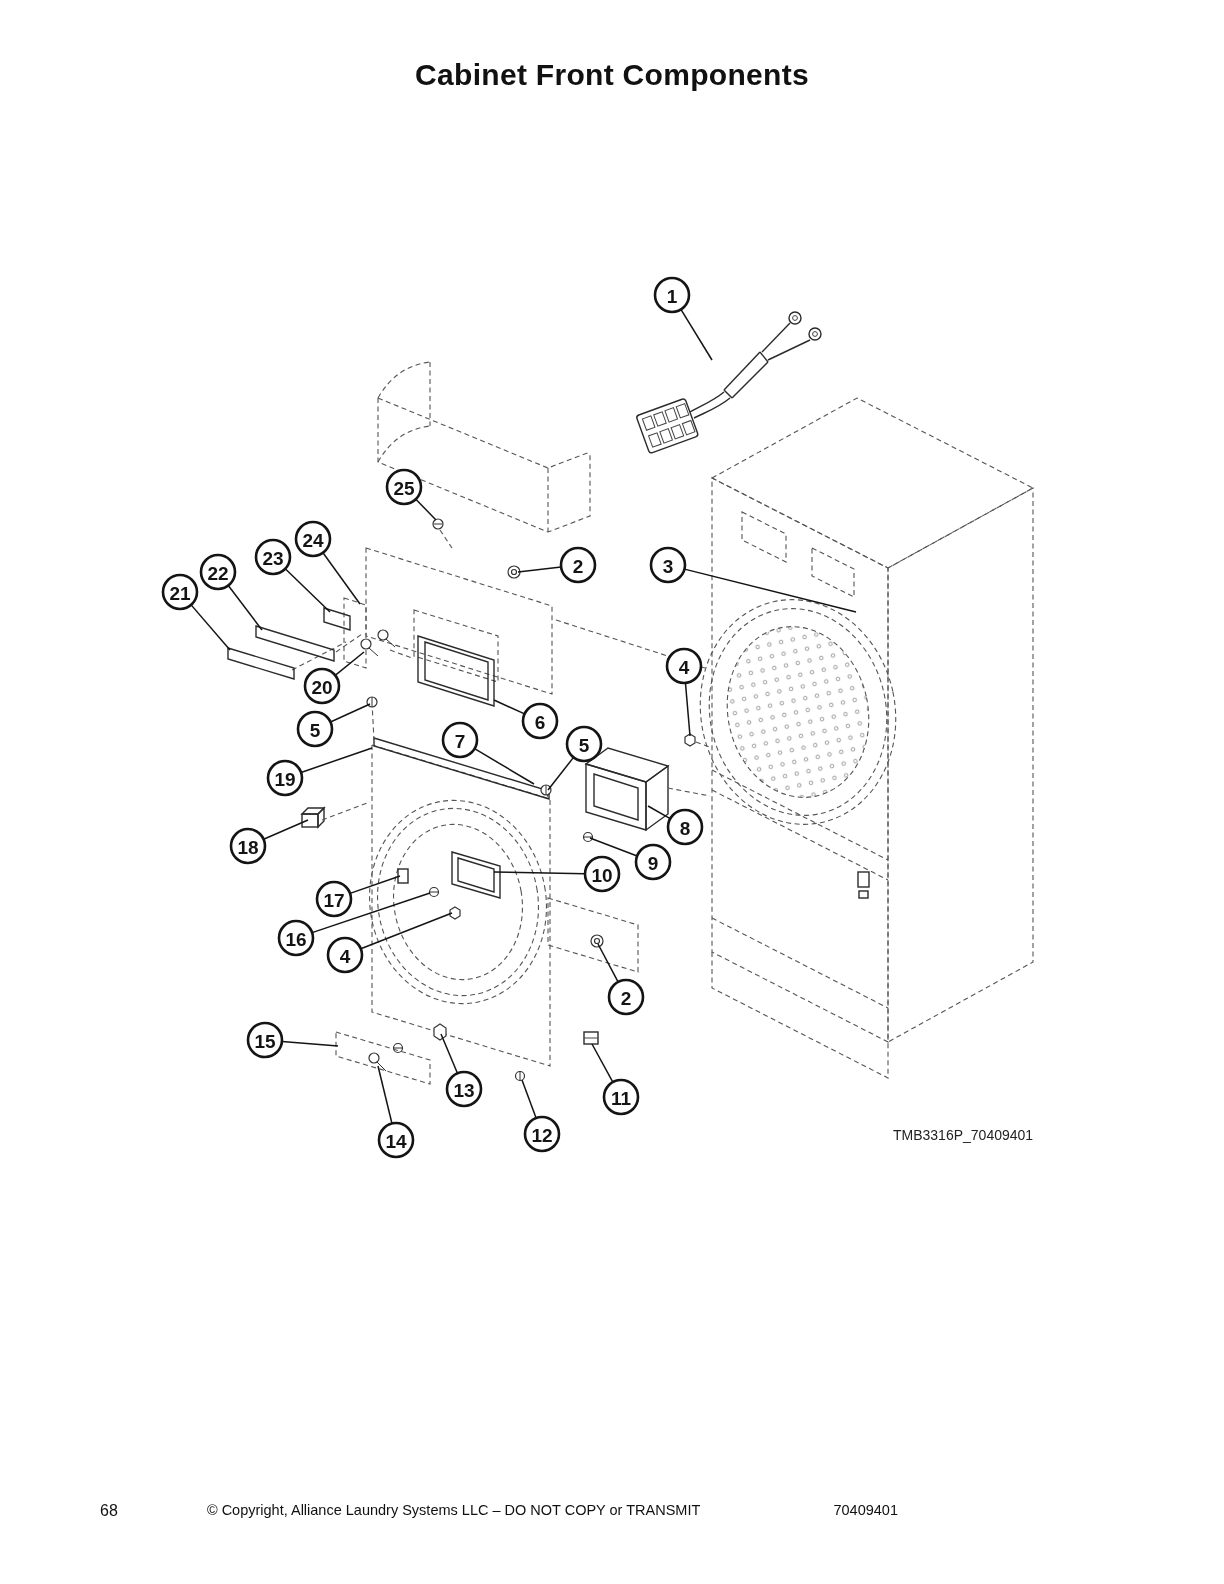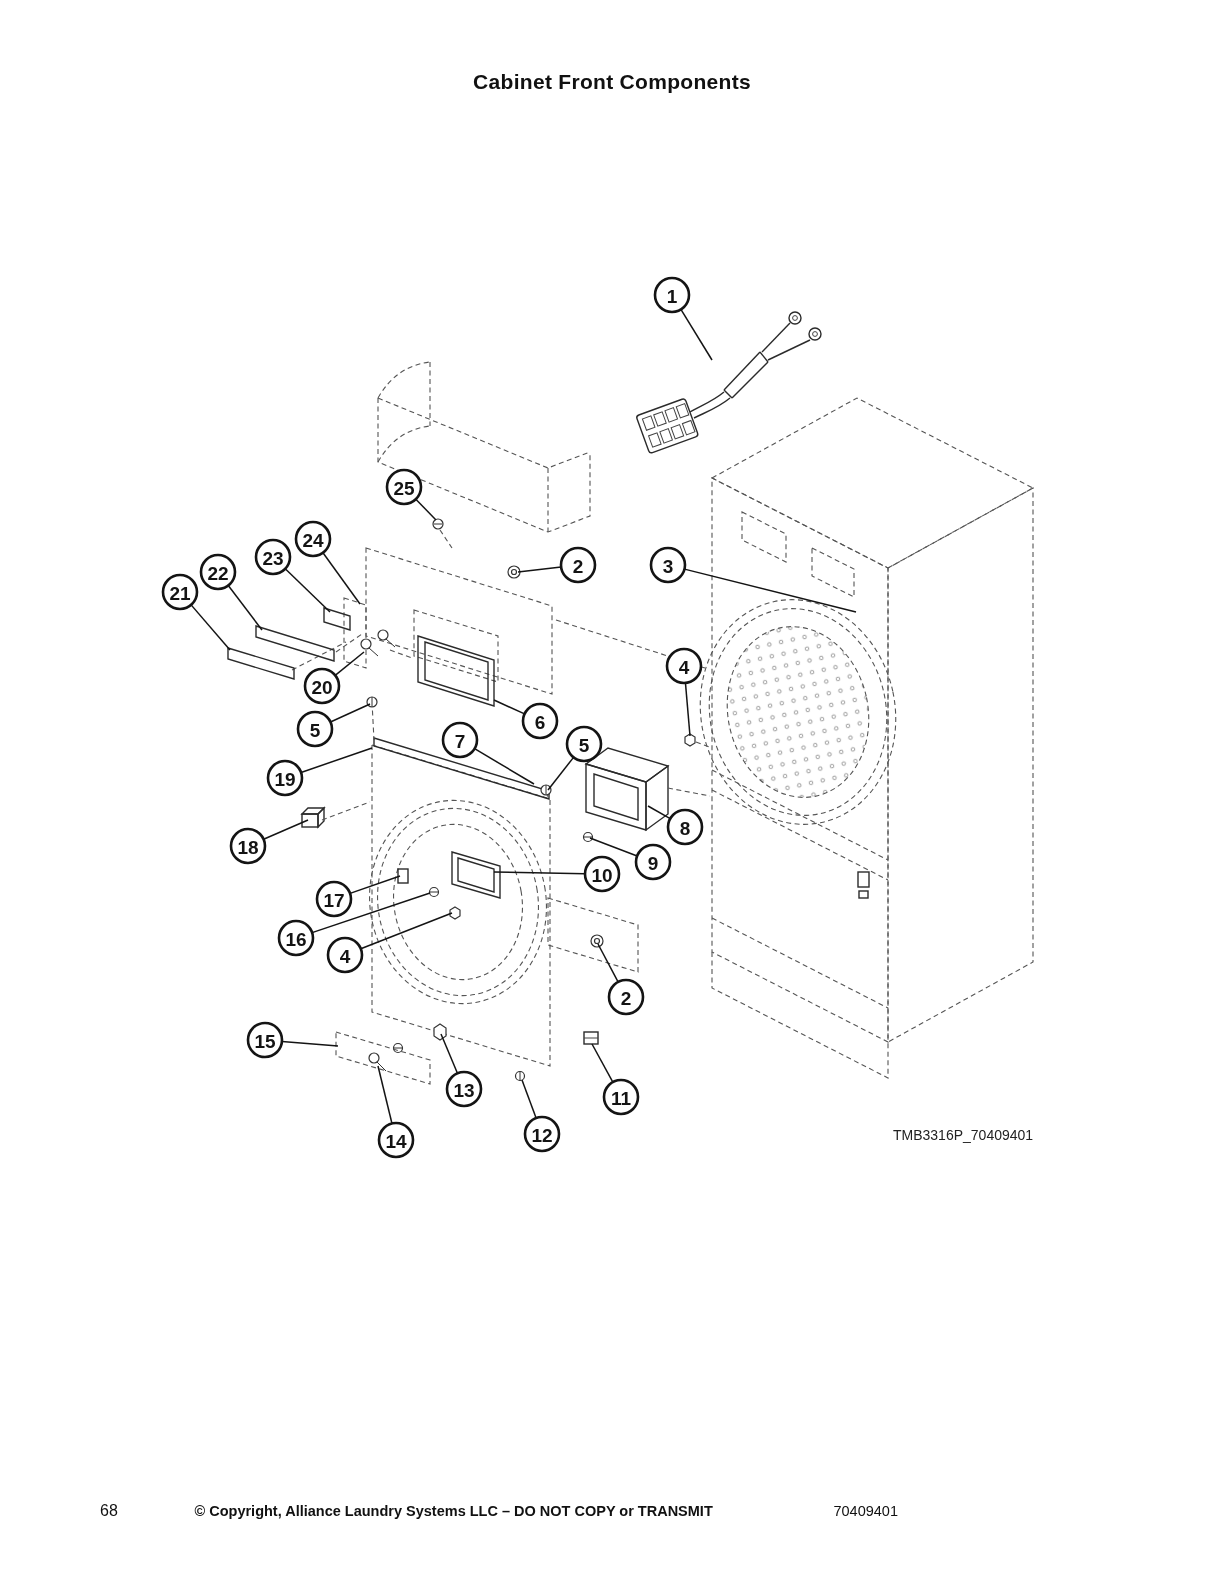--- a/index.html
+++ b/index.html
@@ -5,46 +5,45 @@
   html,body{margin:0;padding:0;background:#fff;}
   .page{
     position:relative;
     width:1224px;height:1584px;
     background:#fff;
     font-family:"Liberation Sans",sans-serif;
     overflow:hidden;
   }
   .title{
     position:absolute;top:58px;left:0;width:100%;
-    text-align:center;font-size:21px;font-weight:bold;color:#111;
+    text-align:center;font-size:30px;font-weight:bold;color:#111;
     letter-spacing:.3px;
-    margin-top:12px;
   }
   svg.diagram{position:absolute;top:0;left:0;}
   
   .dash{fill:none;stroke:#555;stroke-width:1.1;stroke-dasharray:5 3.5;}
   .solid{fill:none;stroke:#2b2b2b;stroke-width:1.4;}
   .thin{fill:none;stroke:#444;stroke-width:1;}
   .screw circle{fill:#fff;stroke:#333;stroke-width:1.2;}
   .screw line{stroke:#333;stroke-width:1;}
   .hex{fill:#fff;stroke:#333;stroke-width:1.2;}
   .leader{stroke:#141414;stroke-width:1.5;fill:none;}
   .callout circle{fill:#fff;stroke:#141414;stroke-width:2.6;}
   .callout text{font:bold 19px "Liberation Sans",sans-serif;fill:#141414;text-anchor:middle;dominant-baseline:central;}
   .figure-code{
     position:absolute;left:893px;top:1127px;
     font-size:14px;color:#222;
   }
   .footer{
     position:absolute;top:1502px;left:0;width:1020px;
-    display:flex;align-items:center;
+    display:flex;align-items:flex-start;
     box-sizing:border-box;padding:0 122px 0 100px;
   }
   .footer .pageno{font-size:16px;color:#111;}
-  .footer .copyright{flex:1;text-align:center;font-size:14.5px;color:#111;font-weight:bold;}
+  .footer .copyright{flex:1;text-align:center;font-size:14.5px;color:#111;}
   .footer .docno{font-size:14.5px;color:#111;margin-left:44px;}
 </style>
 </head>
 <body>
 
 <div class="page">
 
   <div class="title">Cabinet Front Components</div>
 
   <svg class="diagram" width="1224" height="1584" viewBox="0 0 1224 1584">

